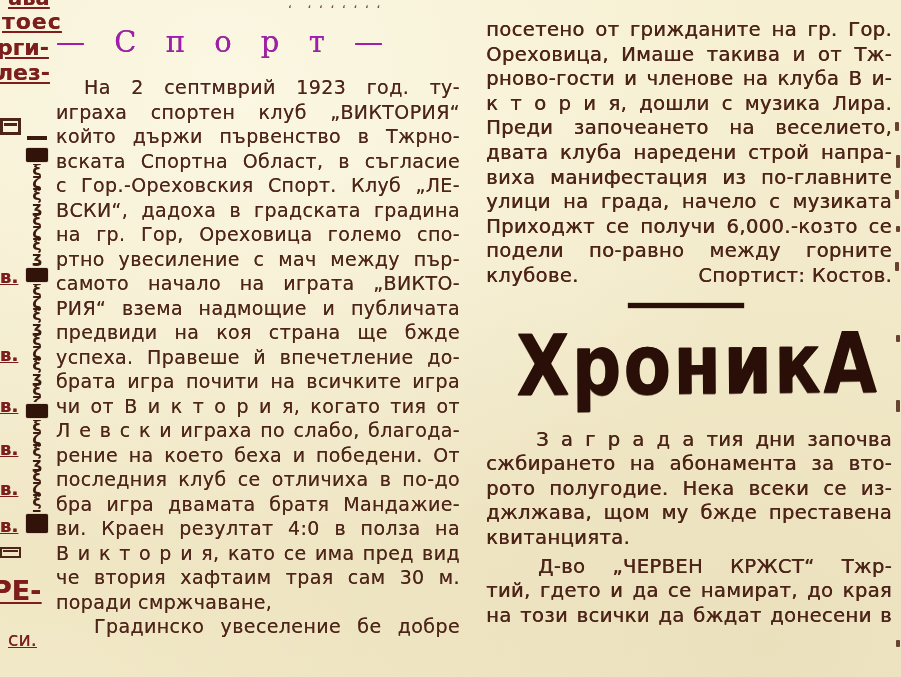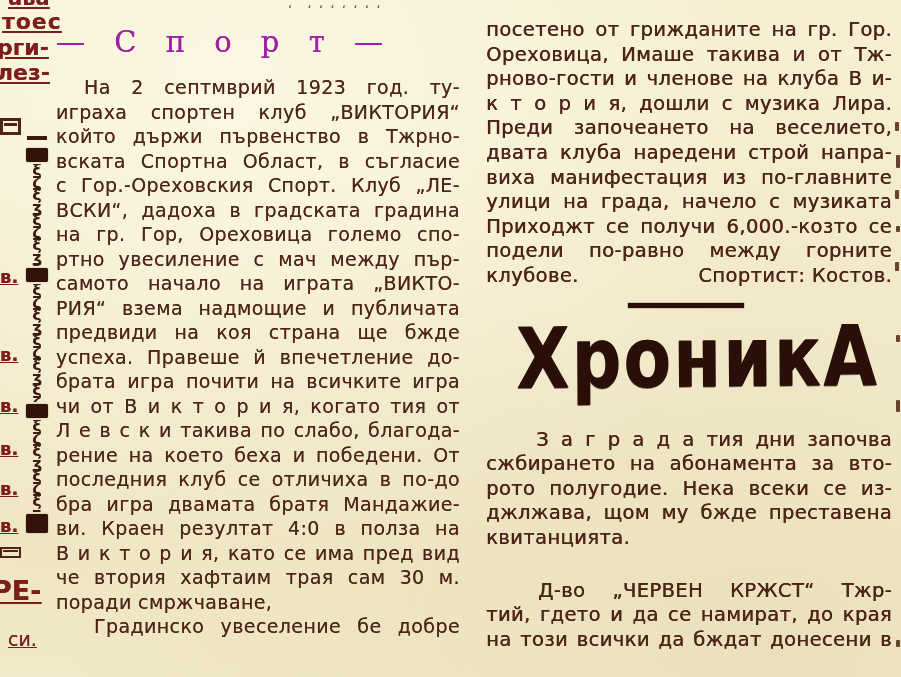--- a/index.html
+++ b/index.html
@@ -31,31 +31,31 @@
   }
   #right-col .line{ font-size:19.5px; line-height:24.6px; text-shadow:.4px 0 0 currentColor;}
   .line.left{ text-align-last:left; }
   .line.split{ display:flex; justify-content:space-between; }
   
   .section-rule{
     width:116px; height:5px; background:#2a0f08; margin:14px auto 2px auto;
     box-shadow:0 0 1px #2a0f08; margin-left:142px;
   }
   .chronicle-title{
-    height:112px; display:flex; 
+    height:112px; display:flex; align-items:center;
     padding-left:30px; overflow:visible;
   }
   .chronicle-title span{
     font-weight:700; font-size:84px; letter-spacing:3px; color:#2a0f08;
     transform:scaleX(.82) rotate(-.4deg); transform-origin:left center;
     text-shadow:1px 0 0 #2a0f08, 0 1px 0 rgba(42,15,8,.6);
     white-space:nowrap;
   }
   .para{ margin-top:6px; }
-  .para2{ margin-top:28px; }
+  .para2{ margin-top:4px; }
   
   .frag{ color:#7f1d1d; font-weight:700; text-shadow:0 0 .6px rgba(77,36,24,.8);text-decoration:underline; }
   .box-glyph{ width:15px; height:11px; border:3px solid #4d2418; position:absolute; }
   .box-glyph::after{ content:""; position:absolute; left:1px; right:1px; top:2px; height:3px; background:#4d2418; }
   .box-glyph.flat{ height:7px; width:17px; border-width:2px;}
   .box-glyph.flat::after{ top:1px; height:2px; }
   
   #ornament{ left:24px; top:136px; width:26px; height:426px; }
   .orn-dash{ width:20px; height:4px; background:#3c1a10; margin:0 auto 8px auto; }
   .orn-block{ width:22px; height:14px; background:#321309; border-radius:2px; margin:0 auto; box-shadow:0 0 1px #321309; }
@@ -114,21 +114,21 @@
       <div class="line">с Гор.-Ореховския Спорт. Клуб „ЛЕ-</div>
       <div class="line">ВСКИ“, дадоха в градската градина</div>
       <div class="line">на гр. Гор, Ореховица големо спо-</div>
       <div class="line">ртно увесиление с мач между пър-</div>
       <div class="line">самото начало на играта „ВИКТО-</div>
       <div class="line">РИЯ“ взема надмощие и публичата</div>
       <div class="line">предвиди на коя страна ще бжде</div>
       <div class="line">успеха. Правеше й впечетление до-</div>
       <div class="line">брата игра почити на всичките игра</div>
       <div class="line">чи от В и к т о р и я, когато тия от</div>
-      <div class="line">Л е в с к и такива по слабо, благода-</div>
+      <div class="line">Л е в с к и играха по слабо, благода-</div>
       <div class="line">рение на което беха и победени. От</div>
       <div class="line">последния клуб се отличиха в по-до</div>
       <div class="line">бра игра двамата братя Мандажие-</div>
       <div class="line">ви. Краен резултат 4:0 в полза на</div>
       <div class="line">В и к т о р и я, като се има пред вид</div>
       <div class="line">че втория хафтаим трая сам 30 м.</div>
       <div class="line left">поради смржчаване,</div>
       <div class="line" style="text-indent: 38px;">Градинско увеселение бе добре</div>
     </div>
 </div>

